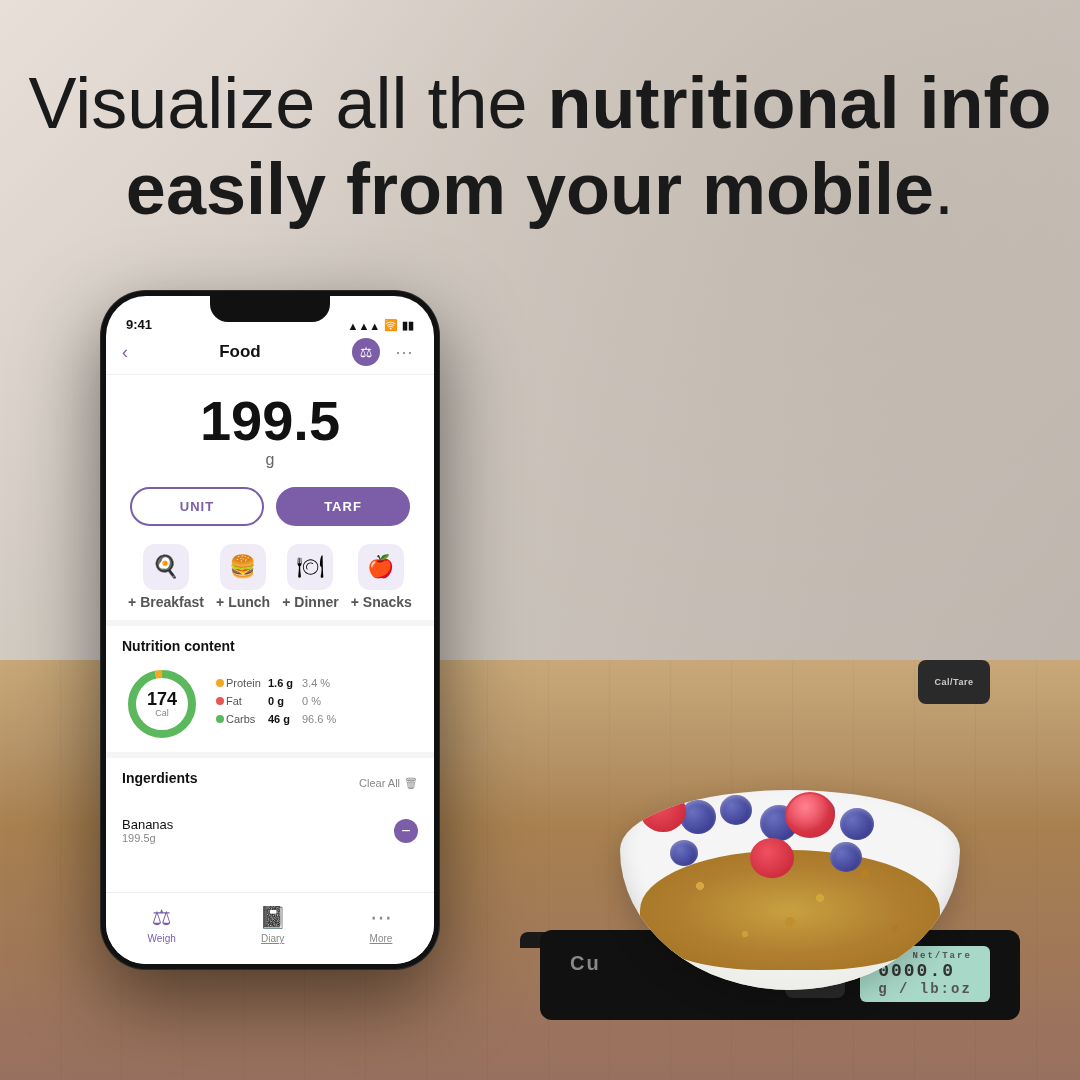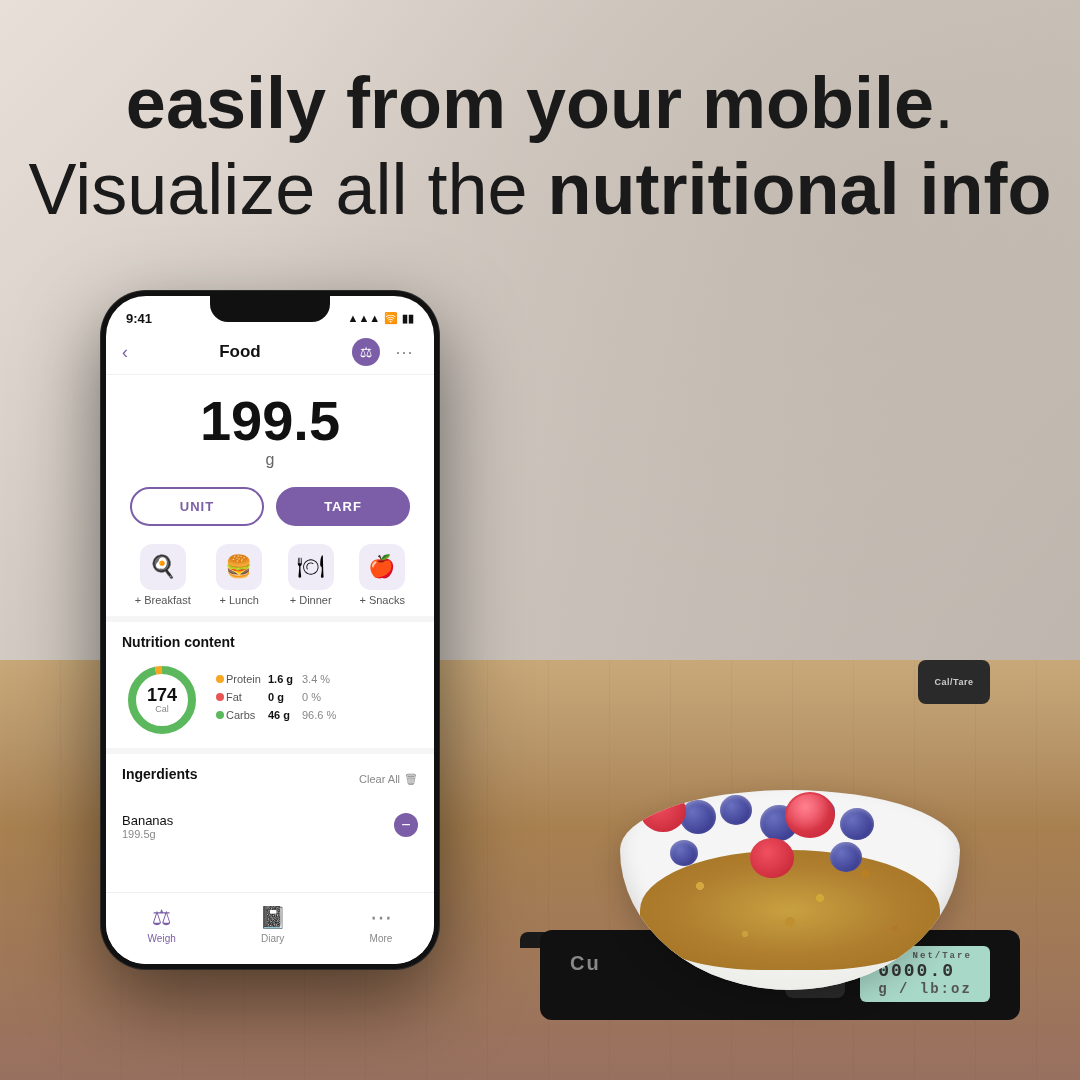--- a/index.html
+++ b/index.html
@@ -114,21 +114,21 @@
       height: 26px;
       background: #111;
       border-radius: 0 0 18px 18px;
       z-index: 10;
     }
 
     
     .status-bar {
       display: flex;
       justify-content: space-between;
-      align-items: center;
+      align-items: flex-end;
       padding: 8px 20px 0;
       font-size: 12px;
       font-weight: 600;
       color: #111;
       height: 36px;
     }
 
     .status-time { font-size: 13px; font-weight: 700; }
 
     .status-icons {
@@ -251,22 +251,23 @@
       height: 46px;
       border-radius: 12px;
       background: #f0ecf7;
       display: flex;
       align-items: center;
       justify-content: center;
       font-size: 22px;
     }
 
     .meal-label {
-      font-size: 11px;
+      font-size: 14px;
       color: #555;
+      font-weight: bold;
     }
 
     
     .nutrition-section {
       padding: 12px 16px 8px;
       border-bottom: 6px solid #f5f5f5;
     }
 
     .section-title {
       font-size: 14px;
@@ -363,20 +364,21 @@
       font-size: 11px;
       color: #888;
       display: flex;
       align-items: center;
       gap: 4px;
     }
 
     .ingredient-row {
       display: flex;
       justify-content: space-between;
+      align-items: center;
       margin-top: 21px;
     }
 
     .ingredient-info .ingredient-name {
       font-size: 13px;
       font-weight: 500;
       color: #111;
     }
 
     .ingredient-info .ingredient-amount {
@@ -427,20 +429,21 @@
       font-size: 10px;
     }
 
     .nav-active .nav-label {
       color: #7B5EA7;
       font-weight: 400;
     }
 
     .nav-inactive .nav-label {
       color: #888;
+      text-decoration: underline;
     }
 
     
     .scale-wrapper {
       position: absolute;
       bottom: 60px;
       right: 60px;
       width: 500px;
       height: 380px;
     }
@@ -600,24 +603,24 @@
   </style>
 </head>
 <body>
 
 <div class="background"></div>
 
 <div class="table-surface"></div>
 
 <div class="headline">
   <div class="headline-text">
-    <span class="bold">easily from your mobile</span><span class="normal">.</span>
+    <span class="normal">Visualize all the </span><span class="bold">nutritional info</span>
   </div>
   <div class="headline-text">
-    <span class="normal">Visualize all the </span><span class="bold">nutritional info</span>
+    <span class="bold">easily from your mobile</span><span class="normal">.</span>
   </div>
 </div>
 
 <div class="scale-wrapper">
   <div class="scale-surface"></div>
   <div class="scale-body">
     <div class="scale-brand">Cu</div>
     <div class="scale-display">
       <div class="scale-display-inner">
         <div style="font-size:9px; color:#555; text-align:right;">Net/Tare</div>

